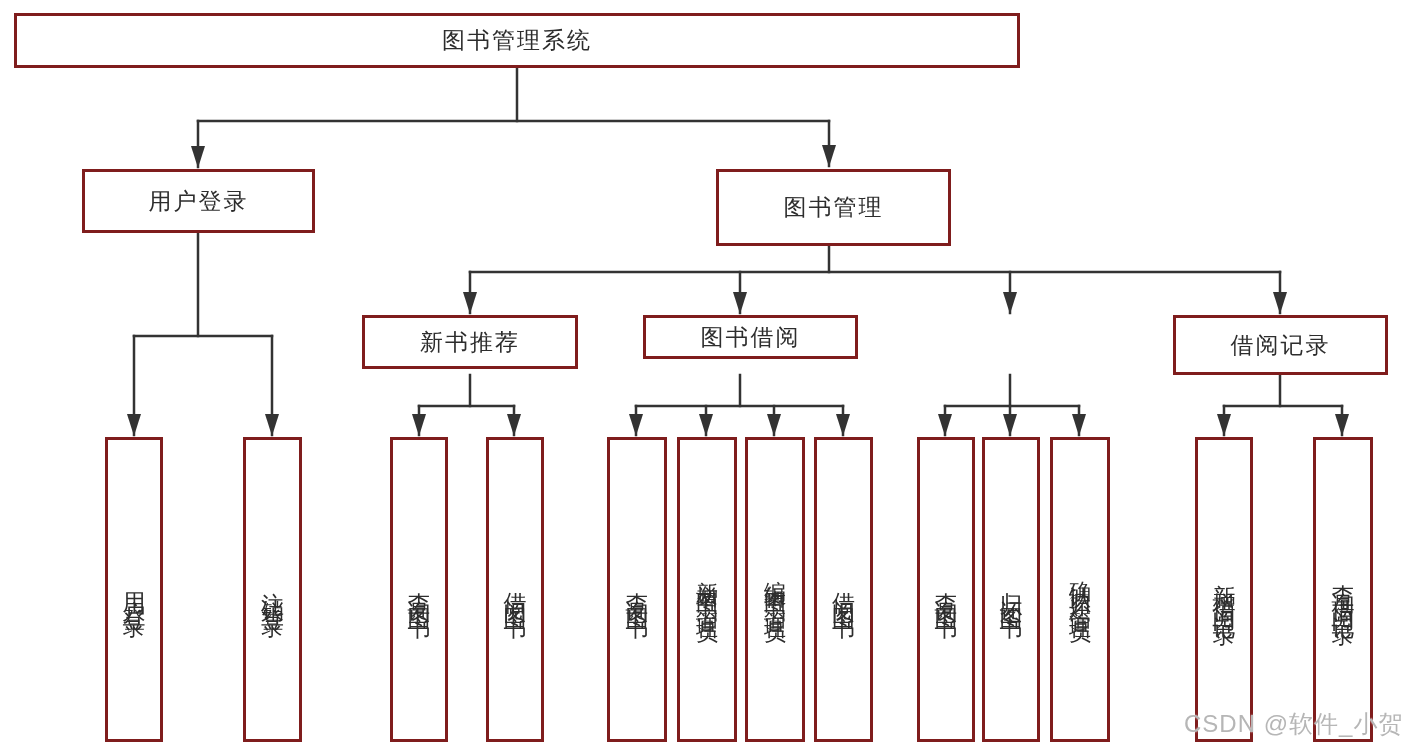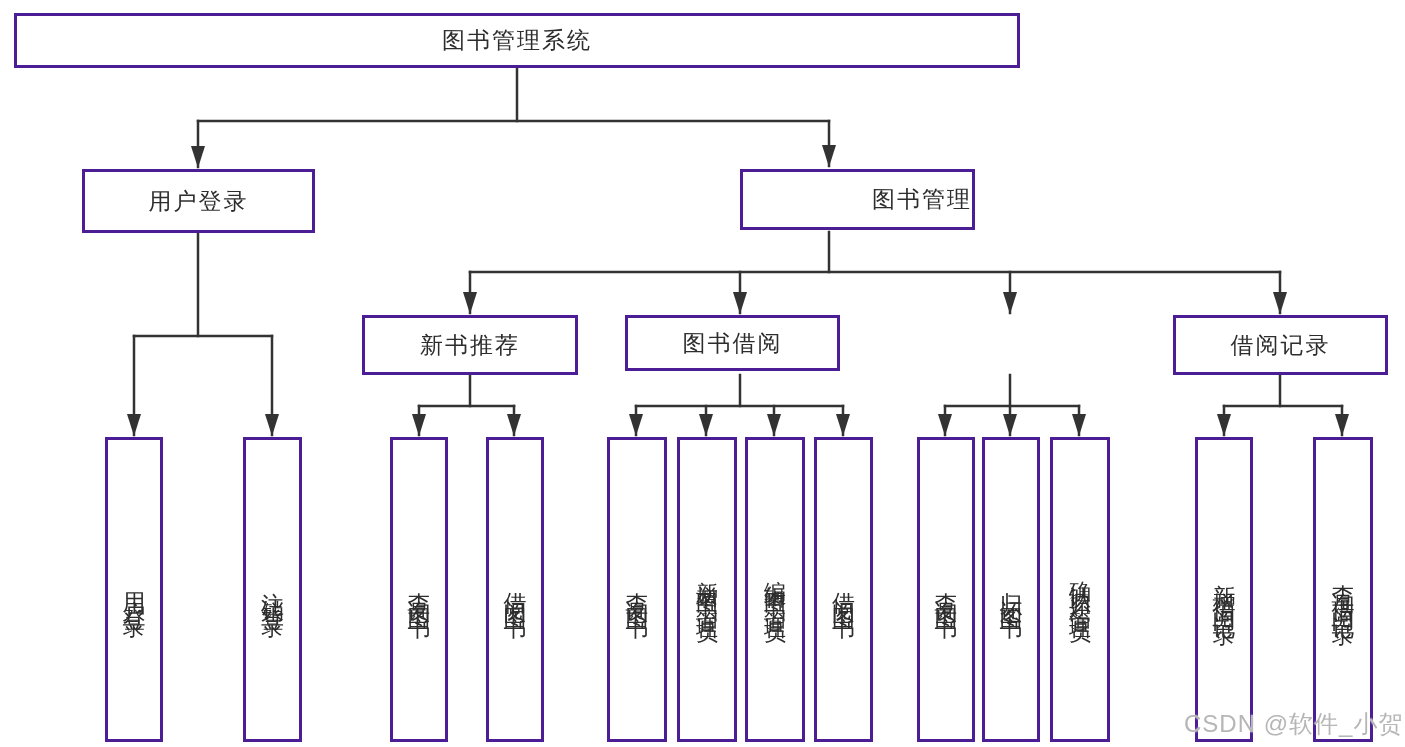--- a/index.html
+++ b/index.html
@@ -13,21 +13,21 @@
   }
   .stage svg.wires {
     position: absolute;
     left: 0; top: 0;
     width: 1405px; height: 747px;
   }
   .node {
     position: absolute;
     box-sizing: border-box;
     background: #ffffff;
-    border: 3px solid #4c1d95;
+    border: 3px solid #7f1d1d;
     display: flex;
     align-items: center;
     justify-content: center;
     color: #2d2d2d;
     z-index: 2;
   }
   .hbox span {
     font-size: 23px;
     letter-spacing: 2px;
     white-space: nowrap;
@@ -109,35 +109,35 @@
     </g>
   </svg>
 
   <div class="node hbox" style="left:14px; top:13px; width:1006px; height:55px;">
     <span>图书管理系统</span>
   </div>
 
   <div class="node hbox" style="left:82px; top:169px; width:233px; height:64px;">
     <span>用户登录</span>
   </div>
-  <div class="node hbox" style="left:740px; top:169px; width:235px; height:61px;justify-content:flex-end;">
+  <div class="node hbox" style="left:716px; top:169px; width:235px; height:77px;">
     <span>图书管理</span>
   </div>
 
   <div class="node vbox" style="left:105px; width:58px;">
     <span>用户登录</span>
   </div>
   <div class="node vbox" style="left:243px; width:59px;">
     <span>注销登录</span>
   </div>
 
-  <div class="node hbox" style="left:362px; top:315px; width:216px; height:60px;">
+  <div class="node hbox" style="left:362px; top:315px; width:216px; height:54px;">
     <span>新书推荐</span>
   </div>
-  <div class="node hbox" style="left:625px; top:315px; width:215px; height:56px;">
+  <div class="node hbox" style="left:643px; top:315px; width:215px; height:44px;">
     <span>图书借阅</span>
   </div>
   <div class="node hbox" style="left:1173px; top:315px; width:215px; height:60px;">
     <span>借阅记录</span>
   </div>
 
   <div class="node vbox" style="left:390px; width:58px;">
     <span>查询图书</span>
   </div>
   <div class="node vbox" style="left:486px; width:58px;">

